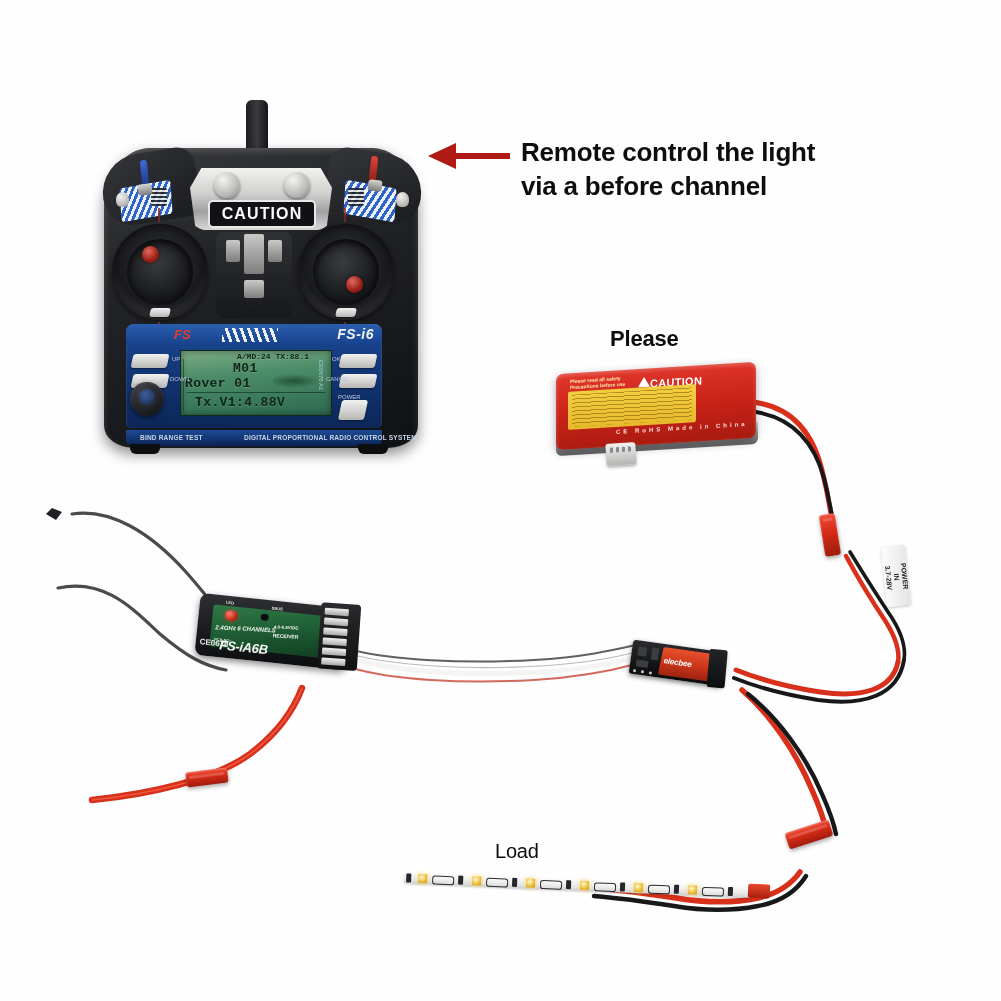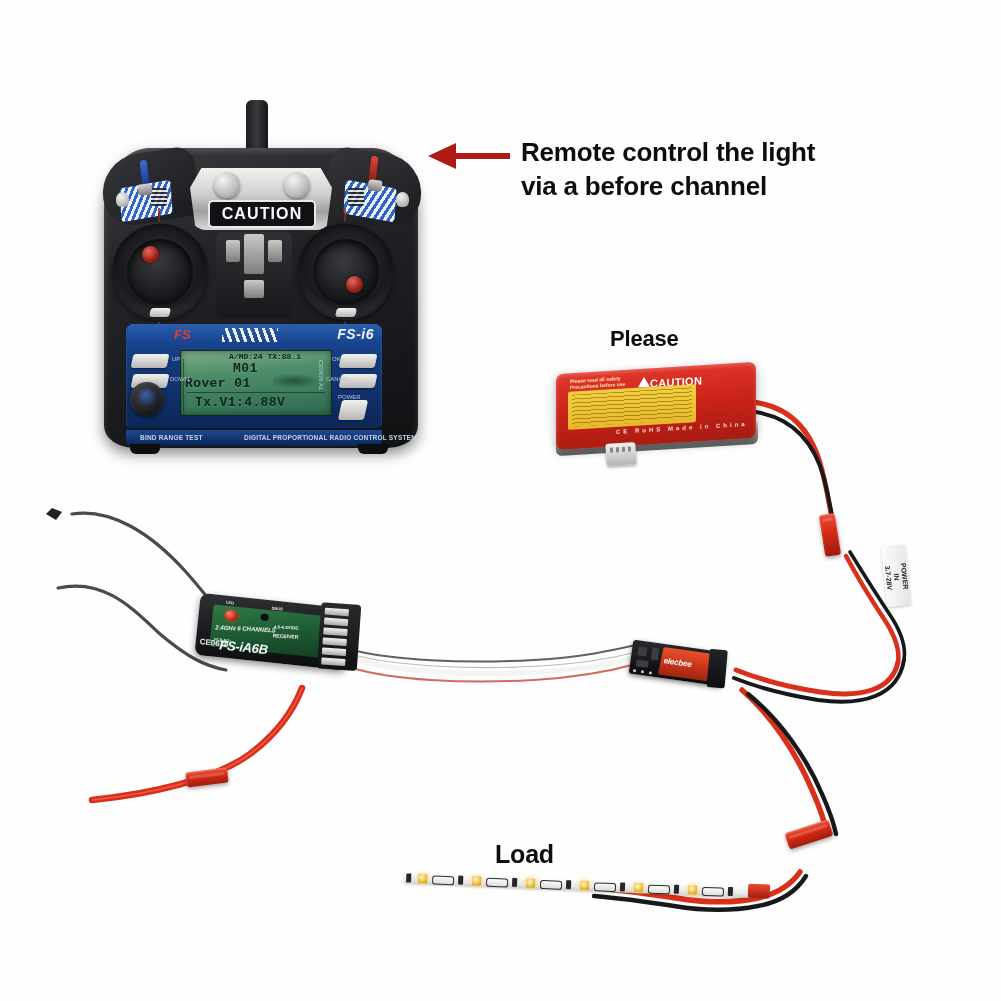--- a/index.html
+++ b/index.html
@@ -29,21 +29,21 @@
     font-family: "Liberation Sans", sans-serif;
     font-weight: bold;
     color: #0d0d0d;
     line-height: 1.3;
     white-space: pre-line;
     letter-spacing: -0.2px;
   }
   #annot-remote { left: 521px; top: 136px; font-size: 26px; }
   #annot-led    { left: 521px; top: 562px; font-size: 26px; }
   #label-battery{ left: 610px; top: 325px; font-size: 22px; font-weight: bold; }
-  #label-load   { left: 495px; top: 838px; font-size: 25px; font-weight: bold; }
+  #label-load   { left: 495px; top: 838px; font-size: 20px; font-weight: normal; }
 
   
   #wires { position: absolute; left: 0; top: 0; width: 1001px; height: 1001px; }
 
   
   #tx {
     position: absolute;
     left: 96px; top: 96px;
     width: 330px; height: 360px;
   }
@@ -243,21 +243,21 @@
   }
   .lcd-line {
     position: absolute;
     color: #0d2418;
     font-size: 11px;
     font-weight: bold;
     letter-spacing: .4px;
     text-shadow: 0 1px 0 rgba(255,255,255,0.15);
     white-space: nowrap;
   }
-  .lcd-top { left: 48px; top: 1px; font-size: 8px; letter-spacing: 0; text-align: right; }
+  .lcd-top { left: 56px; top: 1px; font-size: 8px; letter-spacing: 0; text-align: right; }
   .lcd-model { left: 52px; top: 10px; font-size: 13px; }
   .lcd-name { left: 4px; top: 25px; font-size: 13px; }
   .lcd-volt { left: 14px; top: 44px; font-size: 13px; }
   .lcd-rule {
     position: absolute; left: 6px; top: 41px; width: 138px; height: 1px;
     background: #123a26; opacity: .75;
   }
   .lcd-plane {
     position: absolute; left: 92px; top: 22px; width: 52px; height: 16px;
     background: radial-gradient(ellipse at 40% 50%, #1b4630 0%, transparent 62%);

